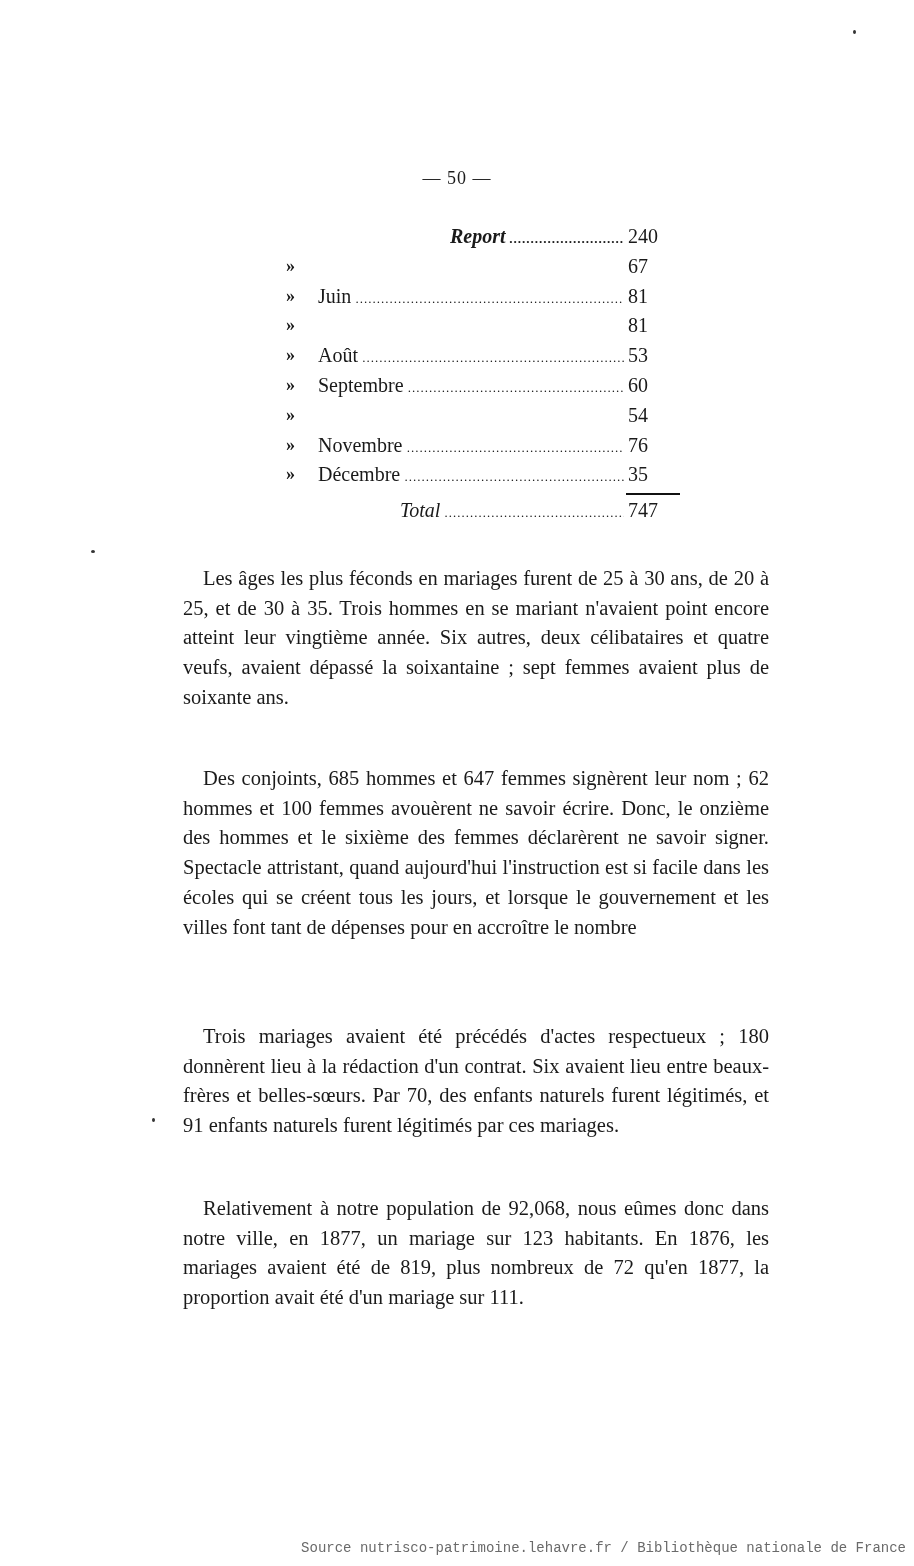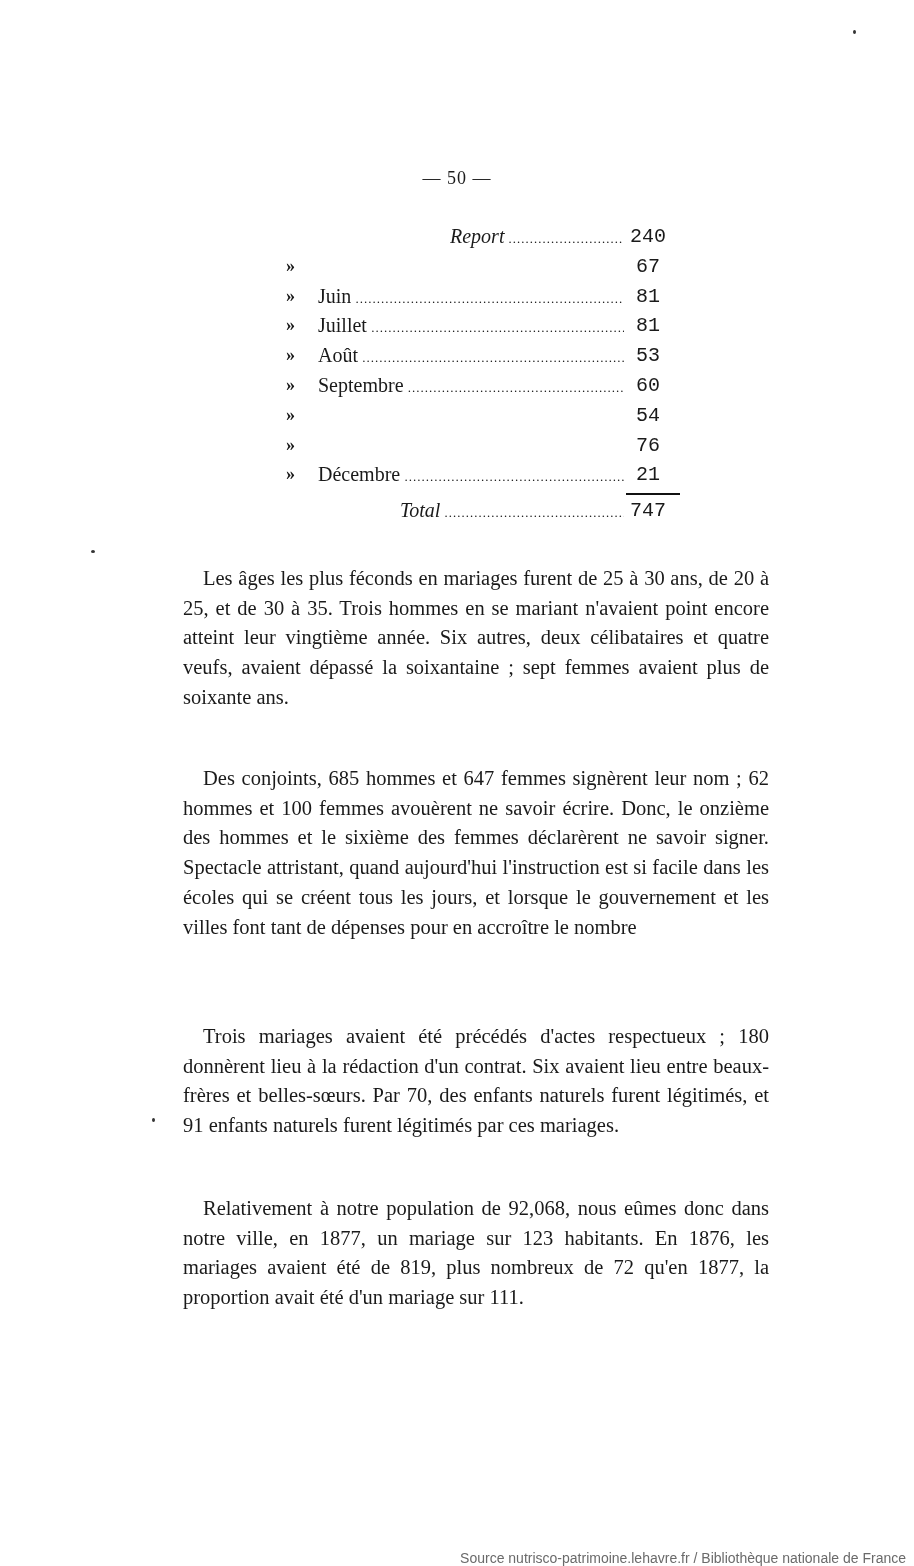--- a/index.html
+++ b/index.html
@@ -14,30 +14,30 @@
     .table { position: absolute; left: 282px; top: 222px; width: 400px; font-size: 20px; }
     .row { position: relative; height: 29.8px; line-height: 29.8px; }
     .row .guill { position: absolute; left: 4px; font-weight: bold; font-size: 18px; }
     .row .label {
       position: absolute; left: 36px; right: 58px; white-space: nowrap; overflow: hidden;
     }
     .row .label::after {
       content: " ................................................................................................";
       letter-spacing: 1px; font-size: 13px;
     }
-    .row .val { position: absolute; right: 14px; width: 40px; text-align: center; font-family: Liberation Mono, monospace; }
-    .row.report .label { left: 168px; font-style: italic; font-weight: normal; }
+    .row .val { position: absolute; right: 14px; width: 40px; text-align: left; }
+    .row.report .label { left: 168px; font-style: italic; font-weight: bold; }
     .row.total .label { left: 118px; font-style: italic; }
     .rule { position: relative; height: 2px; margin-left: 344px; width: 54px; background: #111; margin-top: 3px; margin-bottom: 1px; }
     .para {
       position: absolute; left: 183px; width: 586px; font-size: 20.5px; line-height: 29.7px;
       text-align: justify; text-indent: 20px; hyphens: manual; margin-top: 22px;
     }
     .source {
-      position: absolute; right: 8px; bottom: 0; font-family: Liberation Sans, sans-serif;
+      position: absolute; right: 8px; bottom: 10px; font-family: Liberation Mono, monospace;
       font-size: 14px; color: #6a6a6a;
     }
     .speck { position: absolute; background: #333; border-radius: 50%; }
   </style>
 </head>
 <body>
 
 <div class="page-number">— 50 —</div>
 
 <div class="table">
@@ -49,45 +49,45 @@
     <span class="guill">»</span>
     <span class="val">67</span>
   </div>
   <div class="row">
     <span class="guill">»</span>
     <span class="label">Juin</span>
     <span class="val">81</span>
   </div>
   <div class="row">
     <span class="guill">»</span>
-    <span class="label">Juillet</span>
     <span class="val">81</span>
   </div>
   <div class="row">
     <span class="guill">»</span>
     <span class="label">Août</span>
     <span class="val">53</span>
   </div>
   <div class="row">
     <span class="guill">»</span>
     <span class="label">Septembre</span>
     <span class="val">60</span>
   </div>
   <div class="row">
     <span class="guill">»</span>
     <span class="val">54</span>
   </div>
   <div class="row">
     <span class="guill">»</span>
+    <span class="label">Novembre</span>
     <span class="val">76</span>
   </div>
   <div class="row">
     <span class="guill">»</span>
     <span class="label">Décembre</span>
-    <span class="val">21</span>
+    <span class="val">35</span>
   </div>
   <div class="rule"></div>
   <div class="row total">
     <span class="label">Total</span>
     <span class="val">747</span>
   </div>
 </div>
 
 <p class="para" style="top:542px;">Les âges les plus féconds en mariages furent de 25 à 30 ans, de 20 à 25, et de 30 à 35. Trois hommes en se mariant n'avaient point encore atteint leur vingtième année. Six autres, deux célibataires et quatre veufs, avaient dé­passé la soixantaine ; sept femmes avaient plus de soixante ans.</p>
 <p class="para" style="top:742px;">Des conjoints, 685 hommes et 647 femmes signèrent leur nom ; 62 hommes et 100 femmes avouèrent ne savoir écrire. Donc, le onzième des hommes et le sixième des femmes déclarèrent ne savoir signer. Spectacle attris­tant, quand aujourd'hui l'instruction est si facile dans les écoles qui se créent tous les jours, et lorsque le gouverne­ment et les villes font tant de dépenses pour en accroî­tre le nombre</p>

